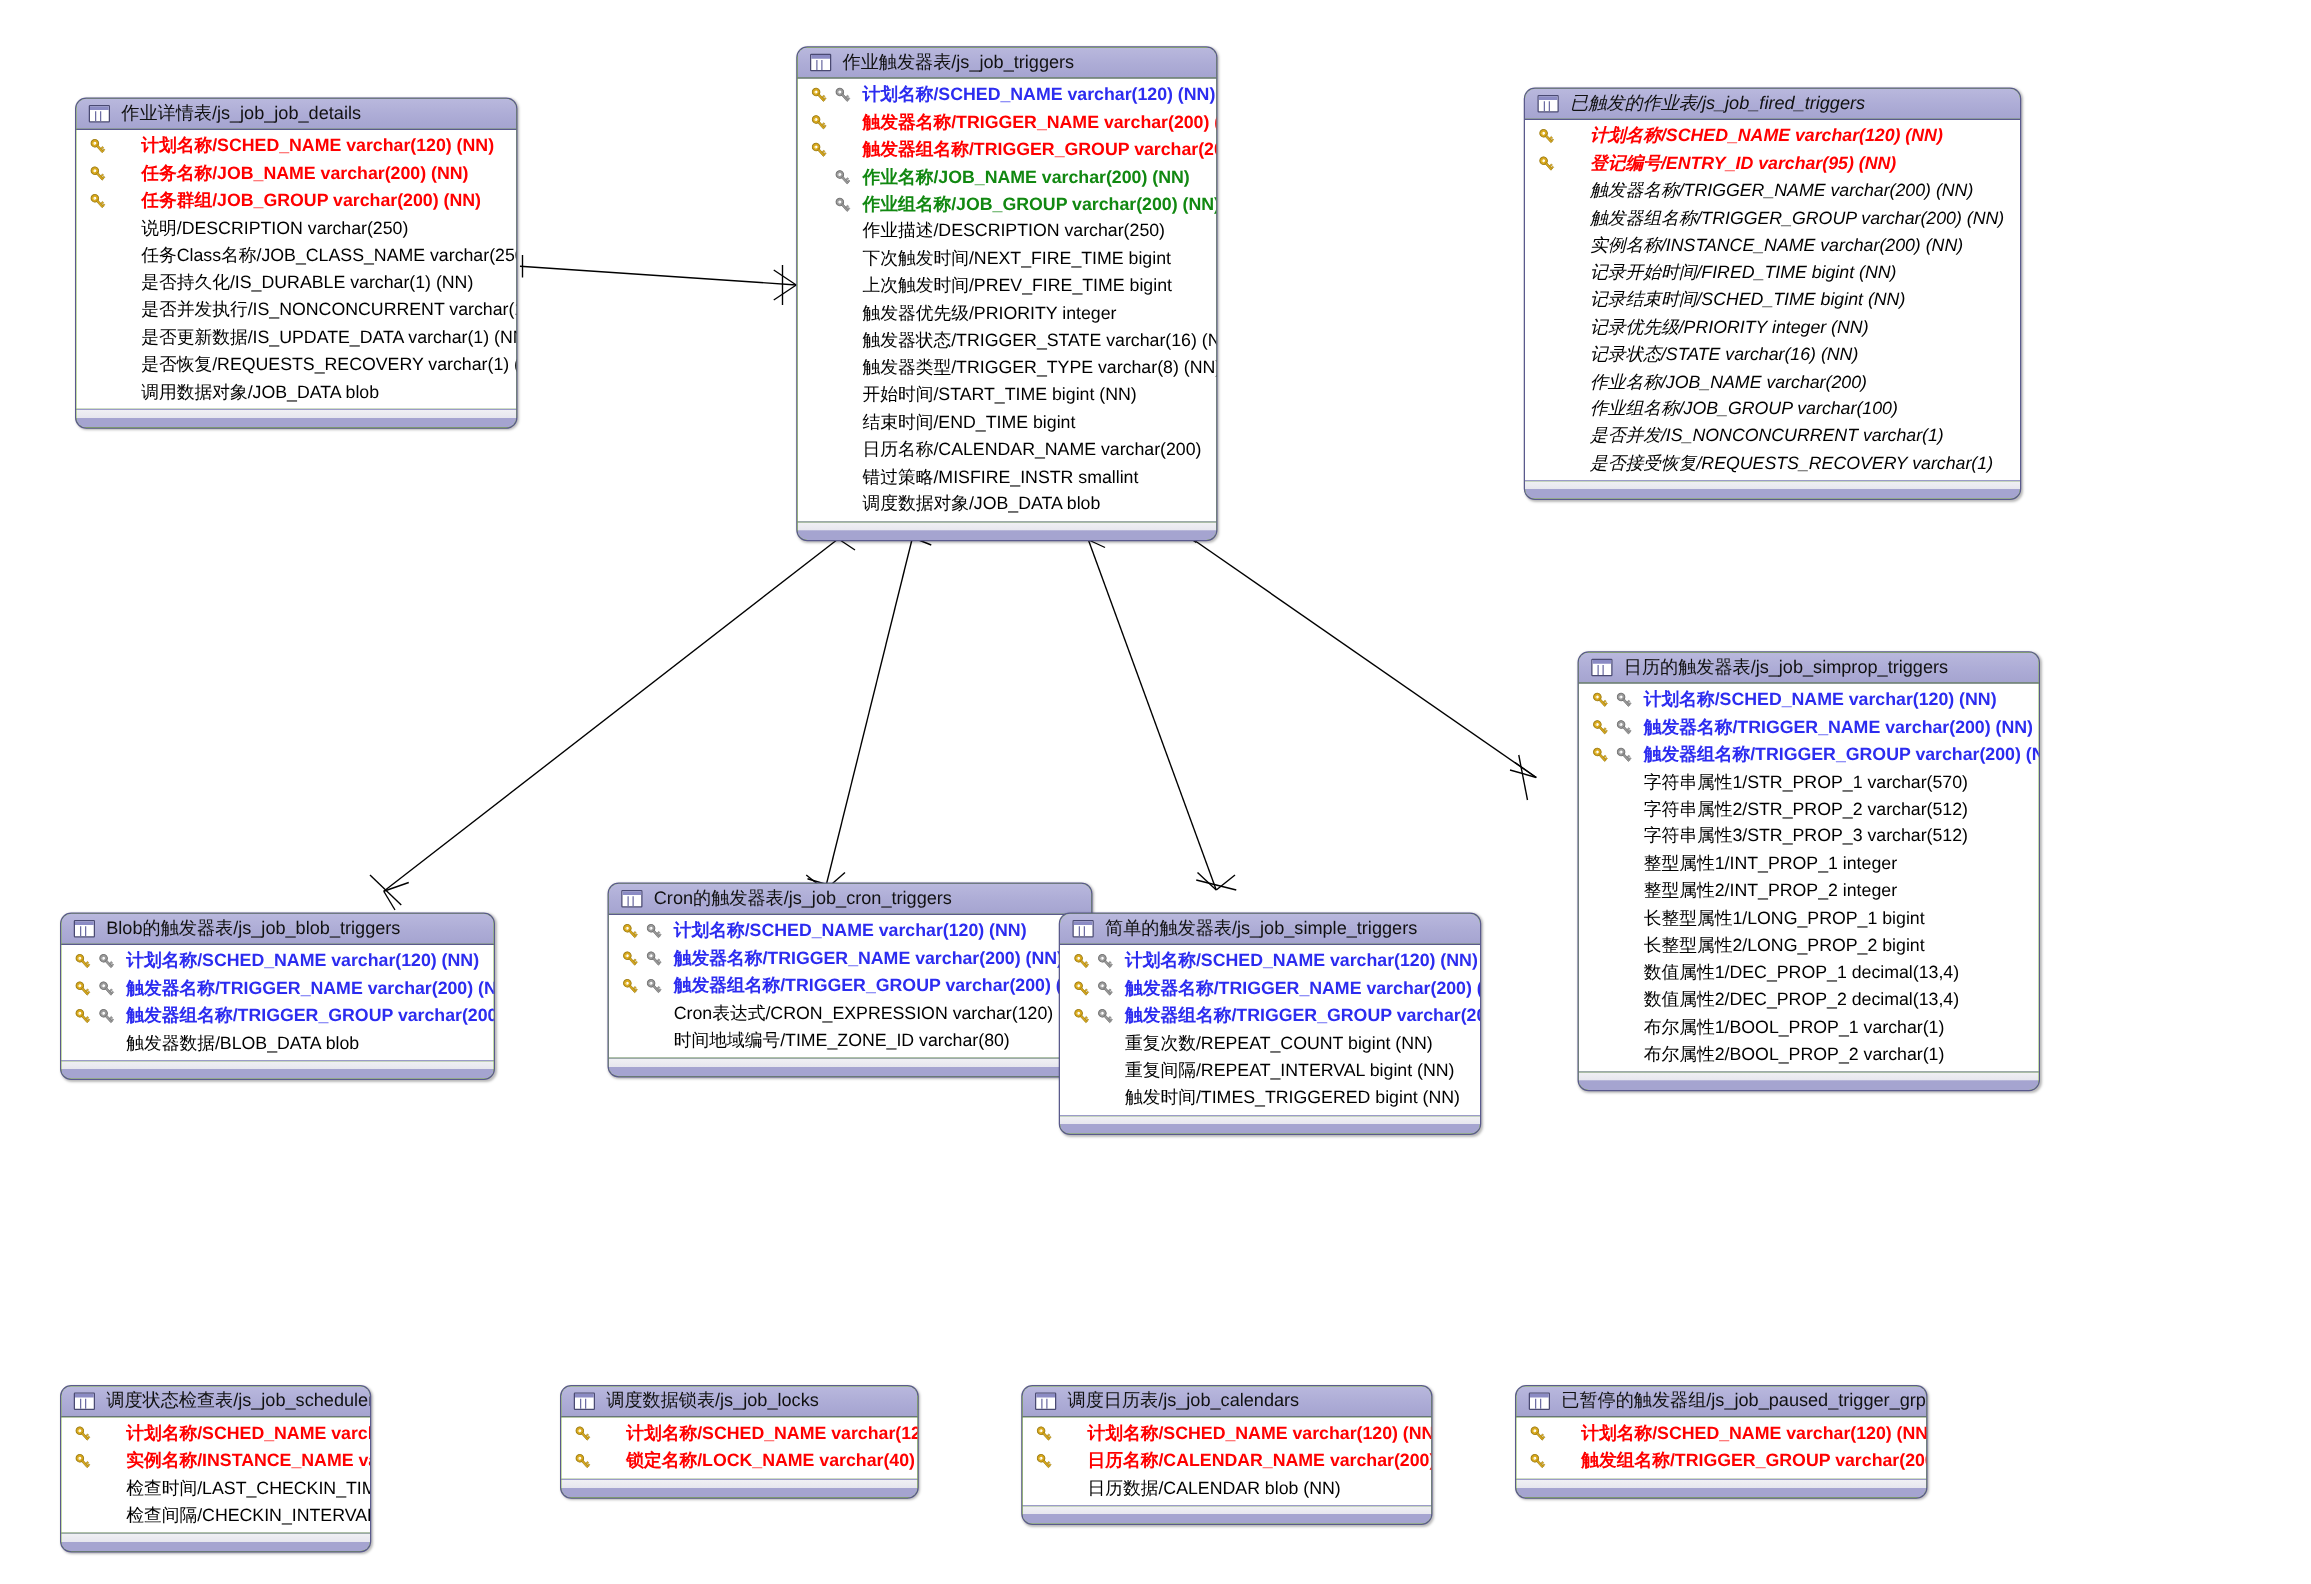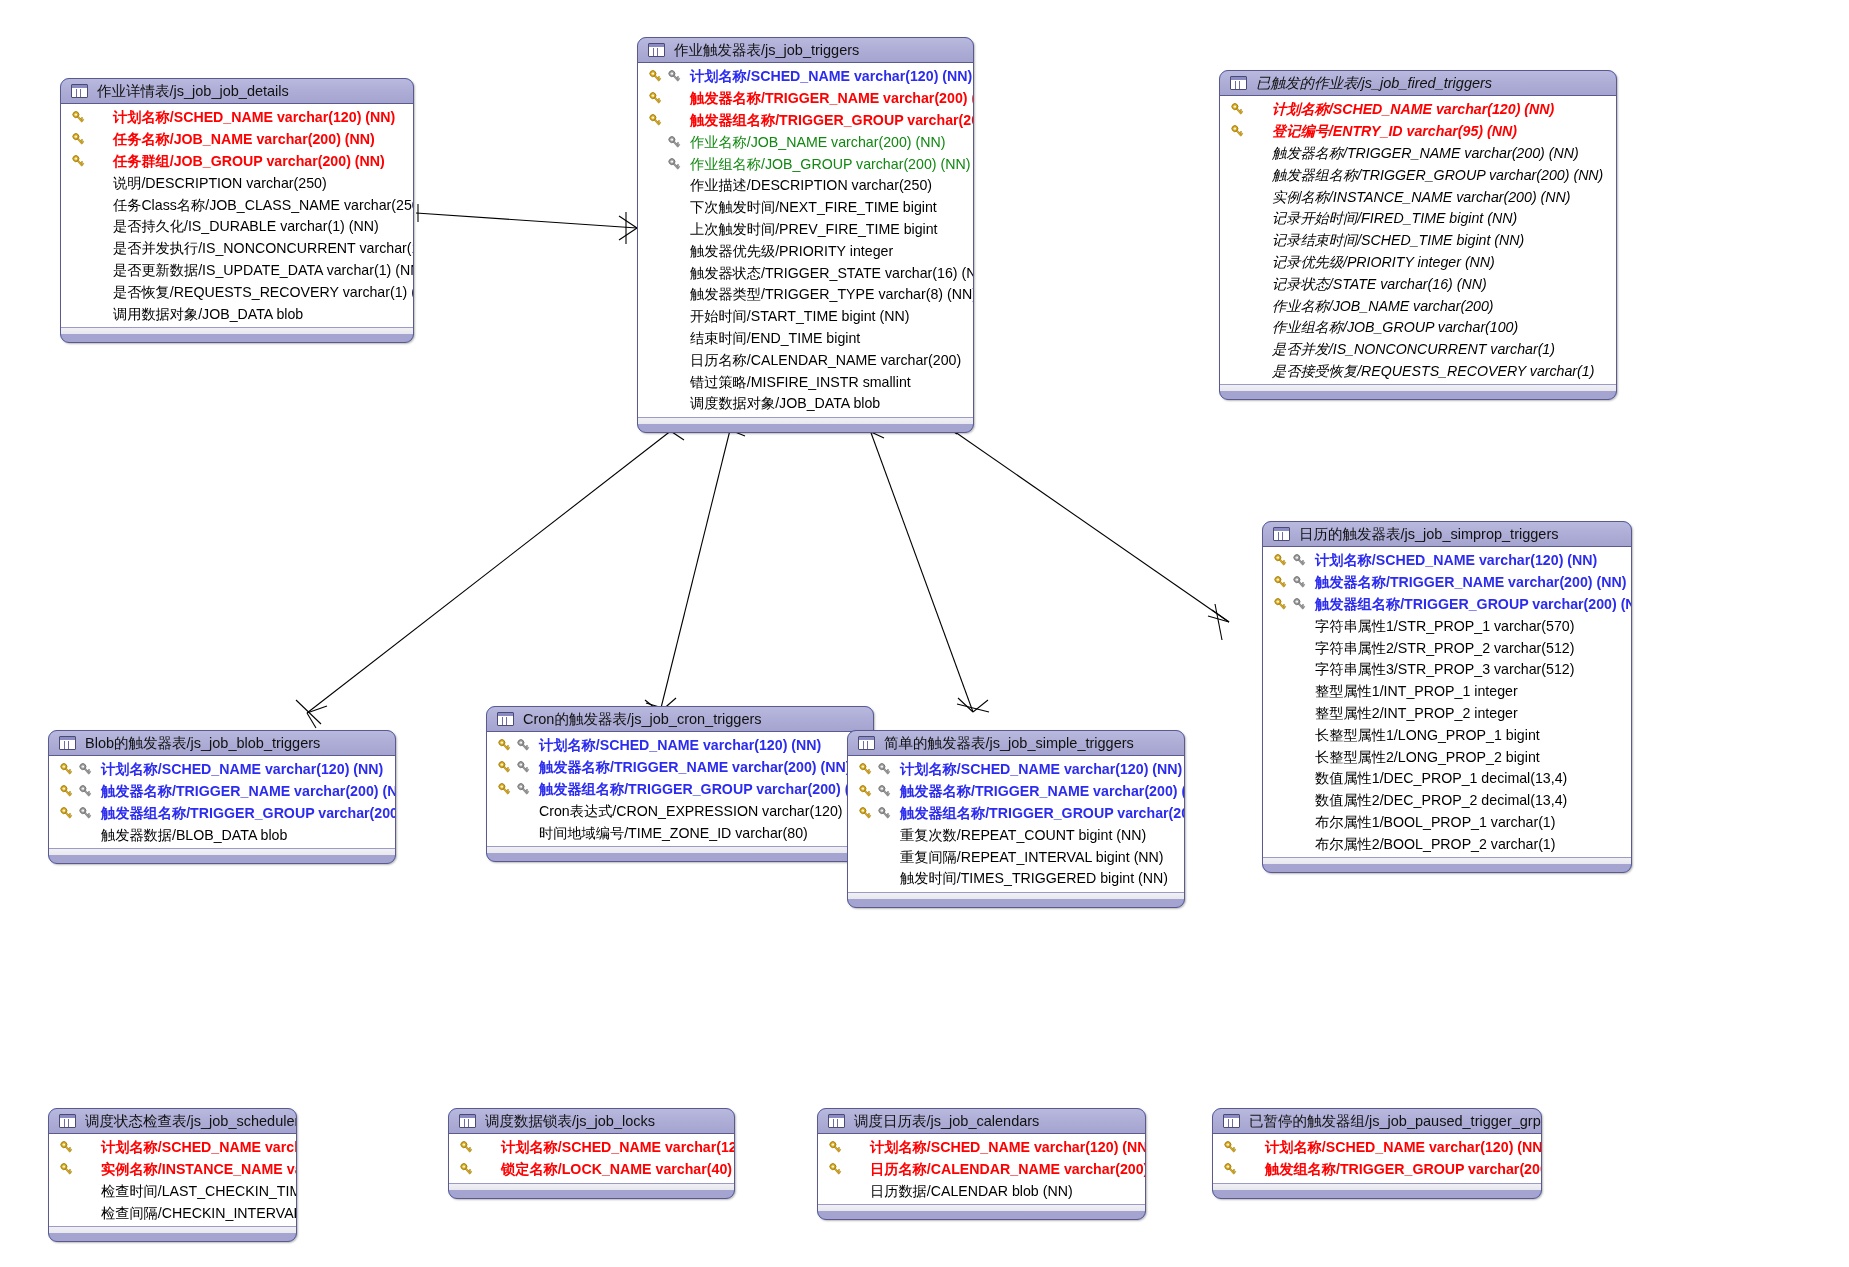--- a/index.html
+++ b/index.html
@@ -15,21 +15,21 @@
     overflow:hidden;
   }
   svg#links{
     position:absolute;
     left:0;top:0;
     width:1849px;height:1267px;
     pointer-events:none;
   }
   .entity{
     position:absolute;
-    background:#1d4ed8;
+    background:#84cc16;
     border:1px solid #5a5a8c;
     border-radius:9px;
     box-shadow:1px 1px 2px rgba(0,0,0,.28);
     box-sizing:border-box;
     overflow:hidden;
   }
   .entity-head{
     display:flex;
     align-items:center;
     gap:9px;
@@ -82,21 +82,21 @@
   }
   .keyslot svg{display:block;}
   .attr-text{
     font-size:14.2px;
     line-height:15px;
     color:#000000;
     margin-left:6px;
   }
   .attr.pk .attr-text{color:#ff0000;font-weight:bold;}
   .attr.pkfk .attr-text{color:#2c2cf0;font-weight:bold;}
-  .attr.fk .attr-text{color:#118811;font-weight:normal;}
+  .attr.fk .attr-text{color:#118811;font-weight:bold;}
   .attr.plain .attr-text{color:#000000;font-weight:normal;}
   .entity-foot{
     height:14px;
     background:linear-gradient(to bottom,#f0f0f4 0%,#e6e6ee 45%,#a5a4d0 46%,#a5a4d0 100%);
     border-top:1px solid #9b9bc8;
   }
 </style>
 </head>
 <body>
 

